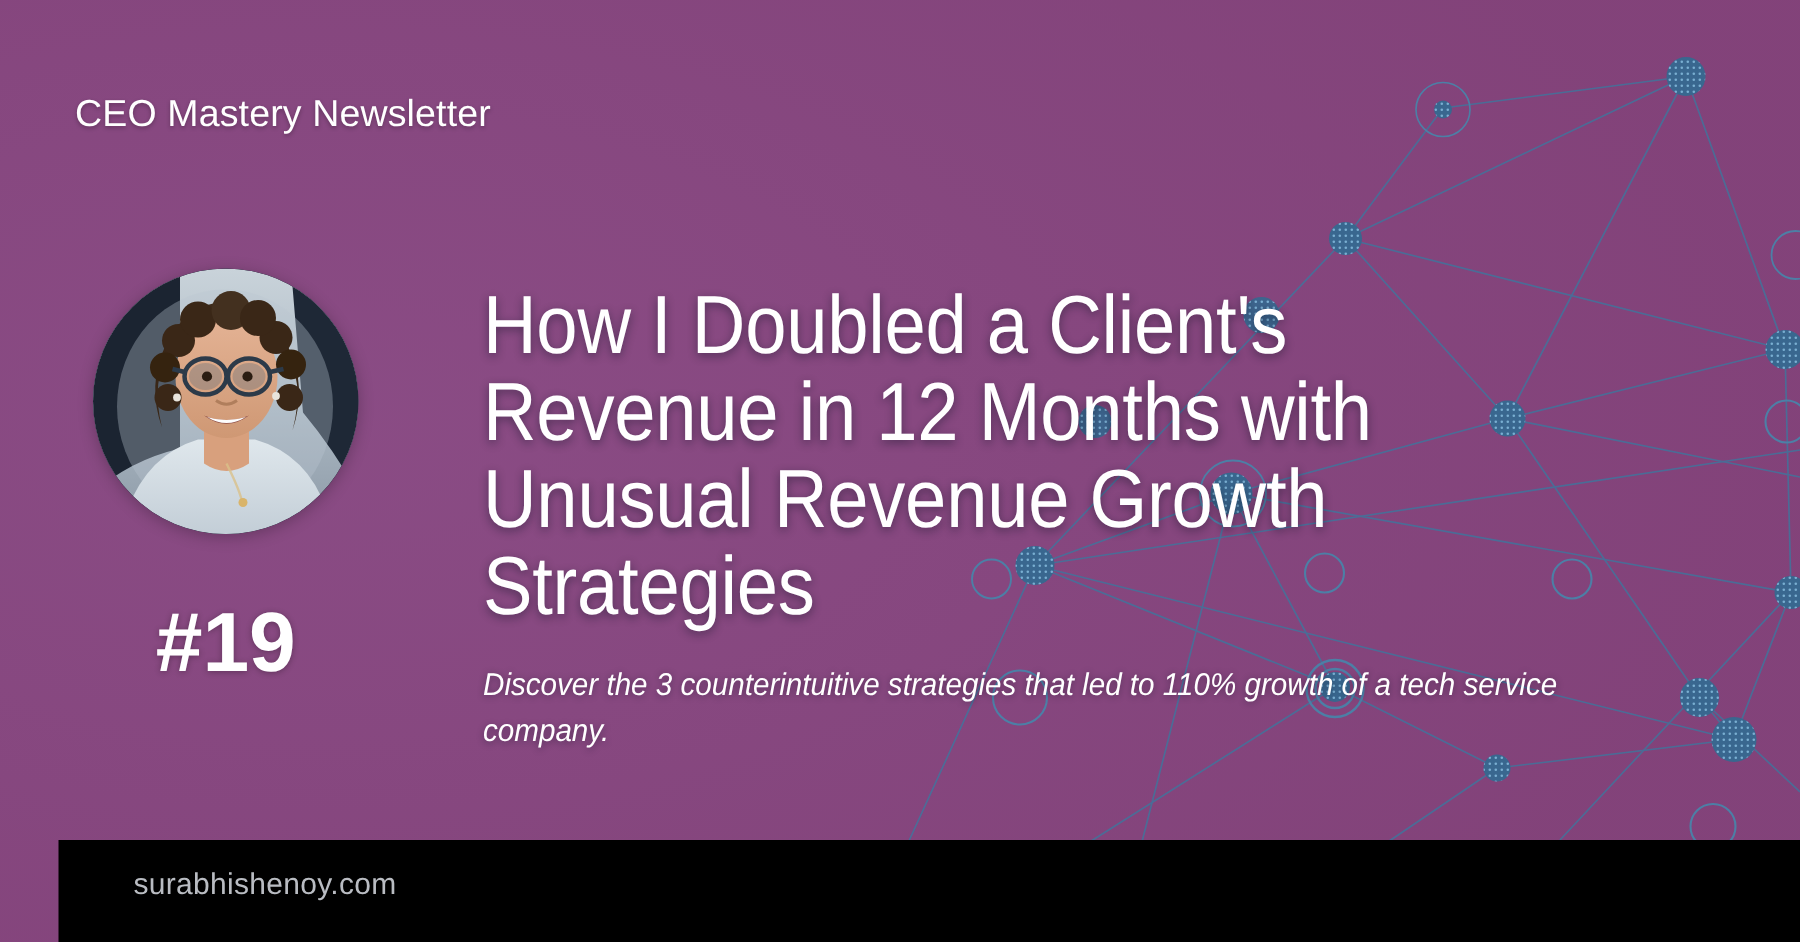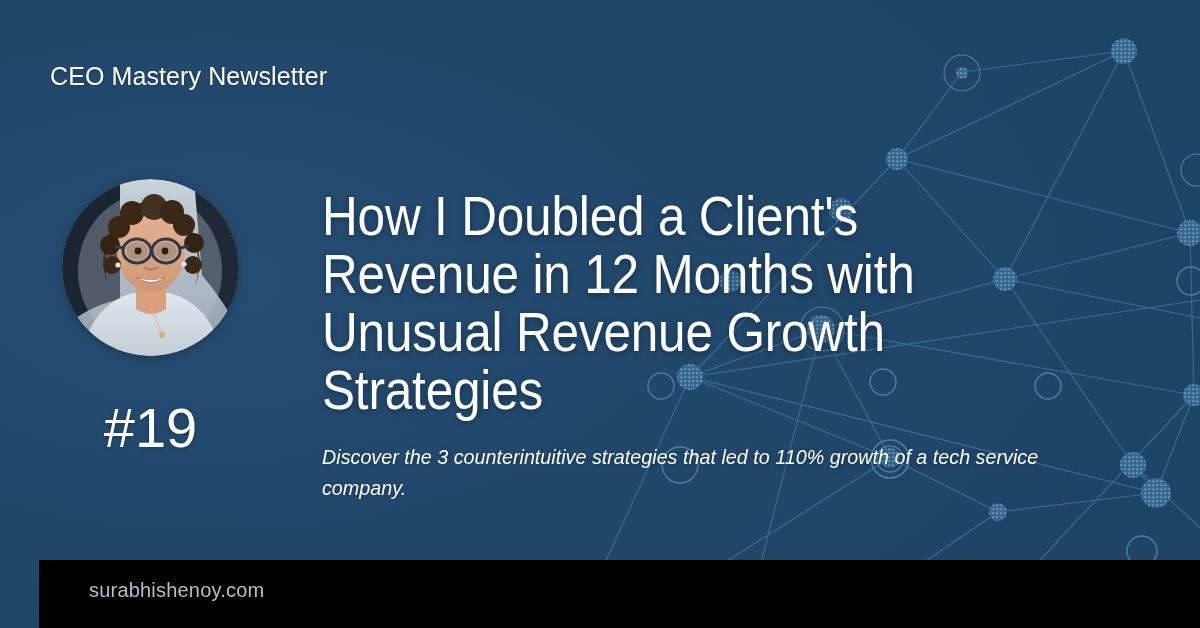--- a/index.html
+++ b/index.html
@@ -5,21 +5,21 @@
   html, body {
     margin: 0;
     padding: 0;
     background: #000;
   }
   .canvas {
     position: relative;
     width: 1200px;
     height: 628px;
     overflow: hidden;
-    background: #0c4a6e;
+    background: #ec4899;
     font-family: "Liberation Sans", sans-serif;
   }
   
   .network {
     position: absolute;
     inset: 0;
     width: 1200px;
     height: 628px;
     pointer-events: none;
   }
@@ -49,21 +49,21 @@
   }
   .avatar svg { display: block; width: 100%; height: 100%; }
   
   .issue-number {
     position: absolute;
     left: 62px;
     top: 400px;
     width: 177px;
     text-align: center;
     font-size: 56px;
-    font-weight: 400;
+    font-weight: 700;
     color: #ffffff;
     line-height: 1;
     text-shadow: 0 1px 4px rgba(0,0,0,0.30);
   }
   
   .title {
     position: absolute;
     left: 322px;
     top: 150px;
     width: 790px;

